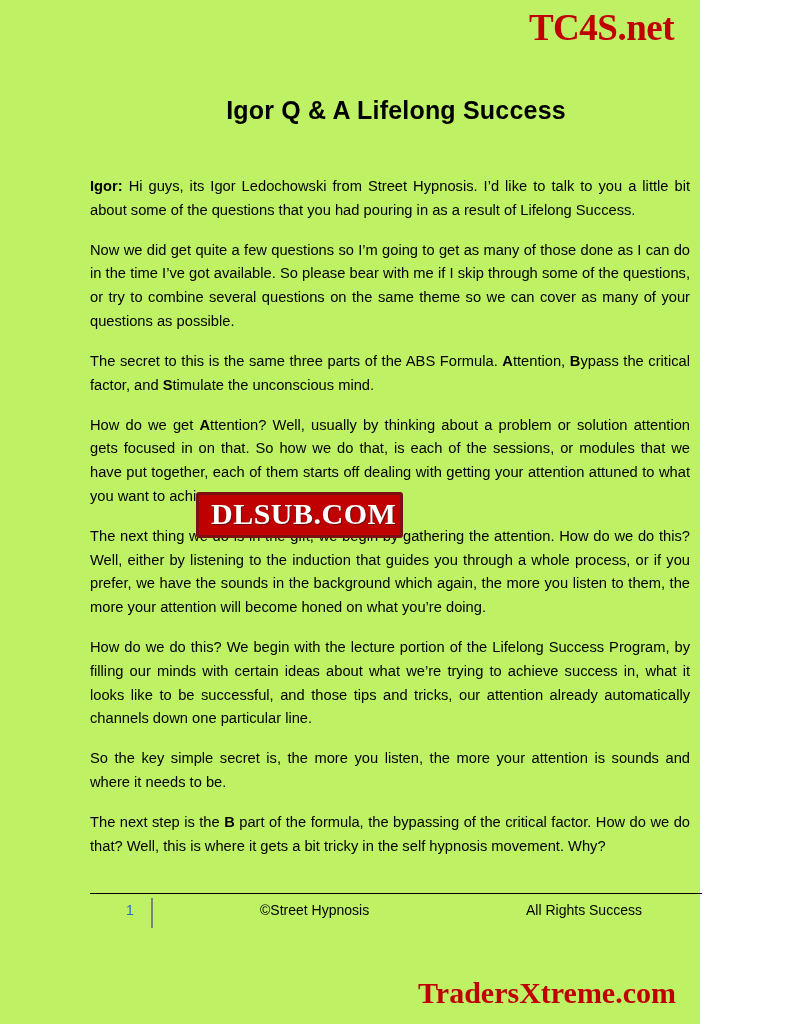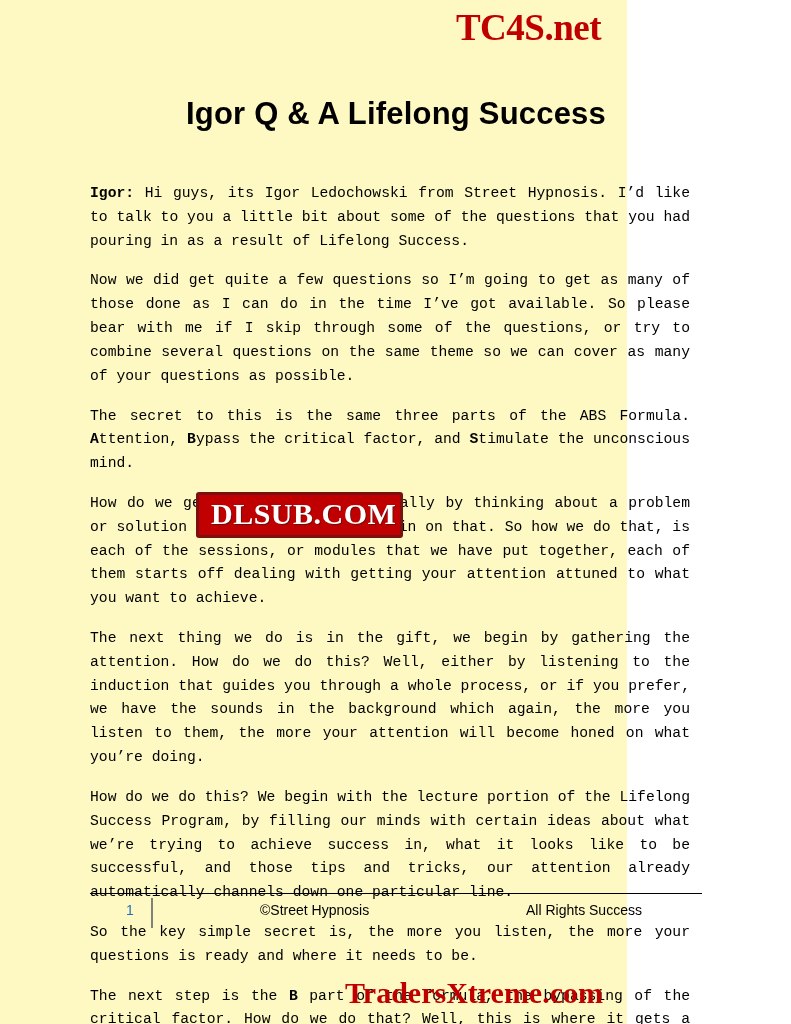--- a/index.html
+++ b/index.html
@@ -13,23 +13,23 @@
     position: relative;
     font-family: "Liberation Sans", sans-serif;
     color: #000000;
     overflow: hidden;
   }
 
   .page {
     position: absolute;
     left: 0;
     top: 0;
-    width: 627px;
+    width: 700px;
     height: 1024px;
-    background: #fef9c3;
+    background: #bef264;
   }
 
   
   .brand-top {
     position: absolute;
     right: 26px;
     top: 6px;
     font-family: "Liberation Serif", serif;
     font-size: 37px;
     font-weight: bold;
@@ -53,34 +53,33 @@
   
   .doc {
     position: absolute;
     left: 90px;
     top: 96px;
     width: 612px;
   }
 
   h1.doc-title {
     font-family: "Liberation Sans", sans-serif;
-    font-size: 31px;
+    font-size: 25px;
     font-weight: bold;
     text-align: center;
     margin: 0 0 50px 0;
     letter-spacing: 0.2px;
   }
 
   p.para {
     font-size: 14.7px;
     line-height: 1.62;
     text-align: justify;
     margin: 0 12px 16px 0;
     hyphens: none;
-    font-family: Liberation Mono, monospace;
   }
 
   p.para b { font-weight: bold; }
 
   .q-head {
     font-weight: bold;
   }
 
   
   .footer-rule {
@@ -160,21 +159,21 @@
 
 
     <p class="para">The secret to this is the same three parts of the ABS Formula. <b>A</b>ttention, <b>B</b>ypass the critical factor, and <b>S</b>timulate the unconscious mind.</p>
 
     <p class="para">How do we get <b>A</b>ttention? Well, usually by thinking about a problem or solution attention gets focused in on that. So how we do that, is each of the sessions, or modules that we have put together, each of them starts off dealing with getting your attention attuned to what you want to achieve.</p>
 
     <p class="para">The next thing we do is in the gift, we begin by gathering the attention. How do we do this? Well, either by listening to the induction that guides you through a whole process, or if you prefer, we have the sounds in the background which again, the more you listen to them, the more your attention will become honed on what you’re doing.</p>
 
     <p class="para">How do we do this? We begin with the lecture portion of the Lifelong Success Program, by filling our minds with certain ideas about what we’re trying to achieve success in, what it looks like to be successful, and those tips and tricks, our attention already automatically channels down one particular line.</p>
 
-    <p class="para">So the key simple secret is, the more you listen, the more your questions is ready and where it needs to be.</p>
+    <p class="para">So the key simple secret is, the more you listen, the more your attention is sounds and where it needs to be.</p>
 
     <p class="para">The next step is the <b>B</b> part of the formula, the bypassing of the critical factor. How do we do that? Well, this is where it gets a bit tricky in the self hypnosis movement. Why?</p>
 
   </div>
 
   <div class="stamp">DLSUB.COM</div>
 
   <div class="footer-rule"></div>
 
   <div class="footer">

